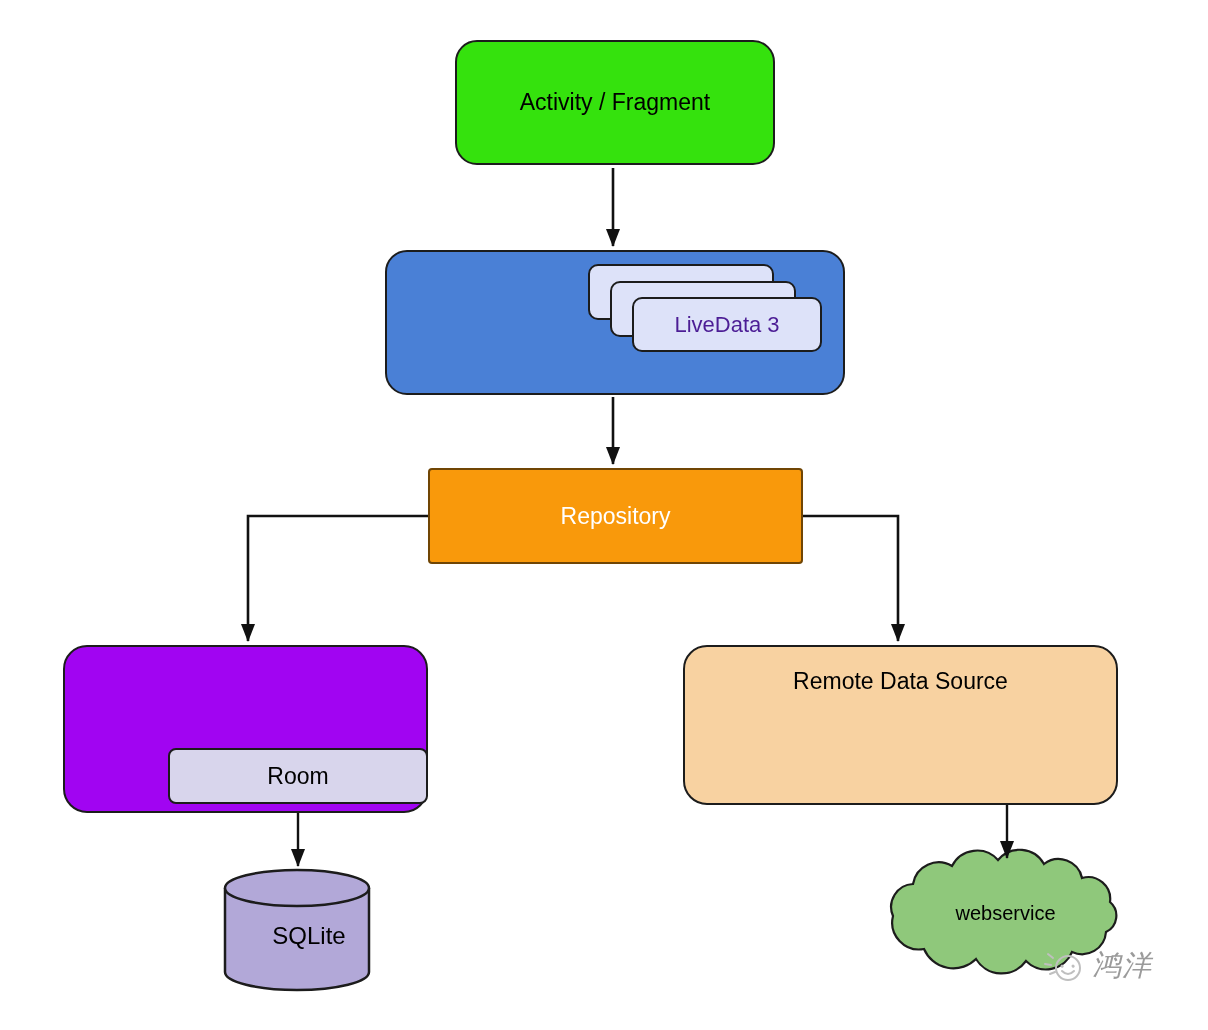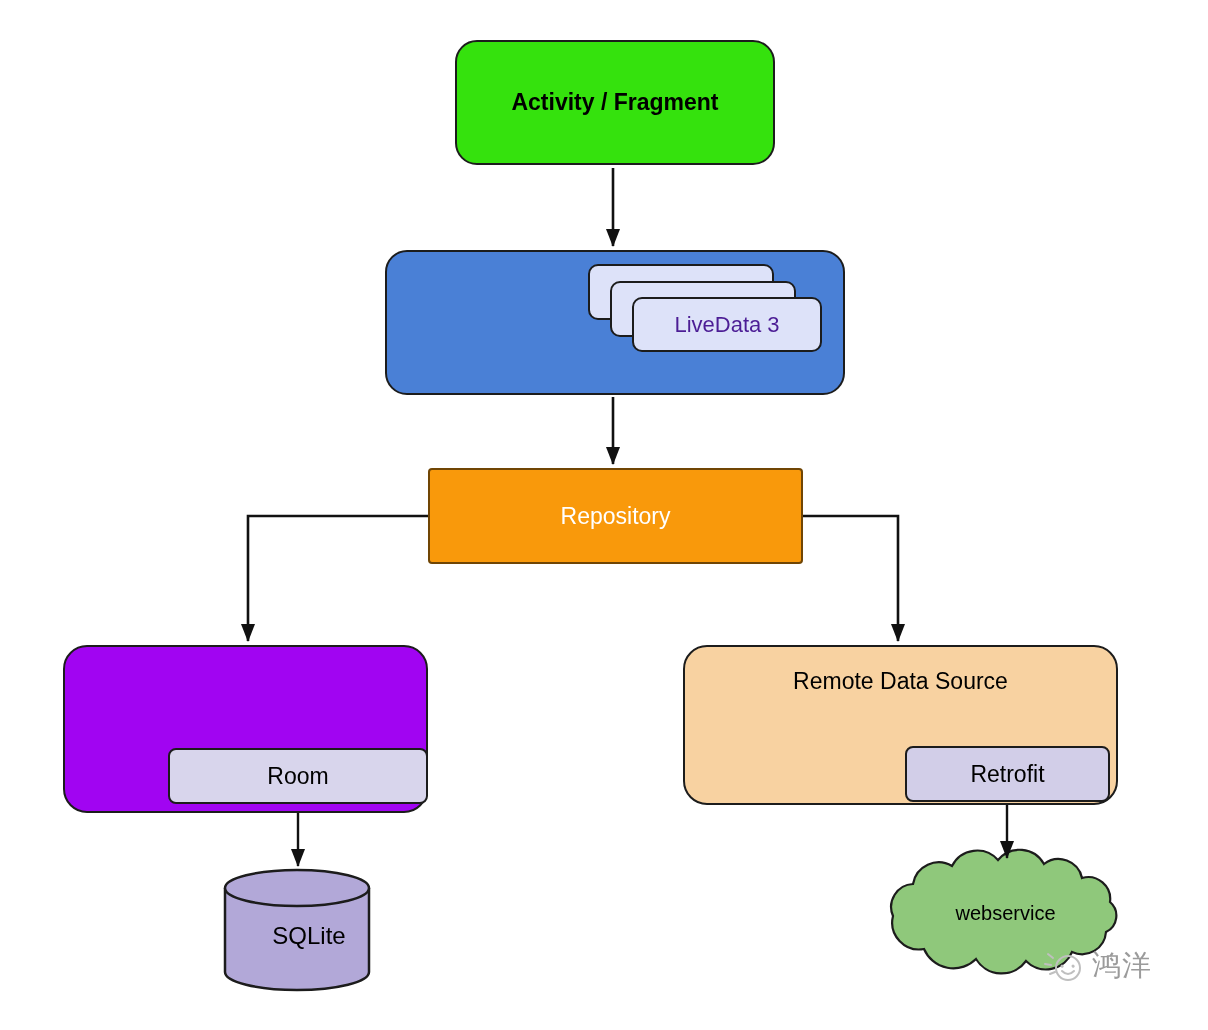--- a/index.html
+++ b/index.html
@@ -21,21 +21,20 @@
     align-items: center;
     justify-content: center;
     font-size: 23px;
     color: #000;
   }
 
   .node-activity {
     left: 455px; top: 40px; width: 320px; height: 125px;
     background: #35e20d;
     border-radius: 22px;
-    font-weight: bold;
   }
 
   .node-viewmodel {
     left: 385px; top: 250px; width: 460px; height: 145px;
     background: #4a80d6;
     border-radius: 22px;
   }
   .viewmodel-label {
     position: absolute;
     left: 385px; top: 250px; width: 185px; height: 145px;
@@ -123,20 +122,21 @@
     pointer-events: none;
   }
 
   .watermark {
     position: absolute;
     left: 1042px; top: 944px;
     display: flex;
     align-items: center;
     gap: 4px;
     color: #9b9b9b;
+    font-style: italic;
   }
   .watermark-text {
     font-size: 29px;
     color: #9b9b9b;
     letter-spacing: 1px;
   }
 </style>
 </head>
 <body>
 
@@ -193,23 +193,20 @@
     <span>Repository</span>
   </div>
 
   <div class="node node-model"></div>
   <div class="node node-room">
     <span>Room</span>
   </div>
 
   <div class="node node-remote"></div>
   <div class="remote-label">Remote Data Source</div>
-  <div class="node node-retrofit">
-    <span>Retrofit</span>
-  </div>
 
   <div class="sqlite-label">SQLite</div>
   <div class="webservice-label">webservice</div>
 
   <div class="watermark">
     <svg width="46" height="44" viewBox="0 0 46 44">
       <g fill="none" stroke="#bfbfbf" stroke-width="2" stroke-linecap="round">
         <circle cx="26" cy="24" r="12"></circle>
         <path d="M20,22 l0.2,0.2 M31,22 l0.2,0.2" stroke-width="3"></path>
         <path d="M20,27 Q26,33 32,27"></path>

